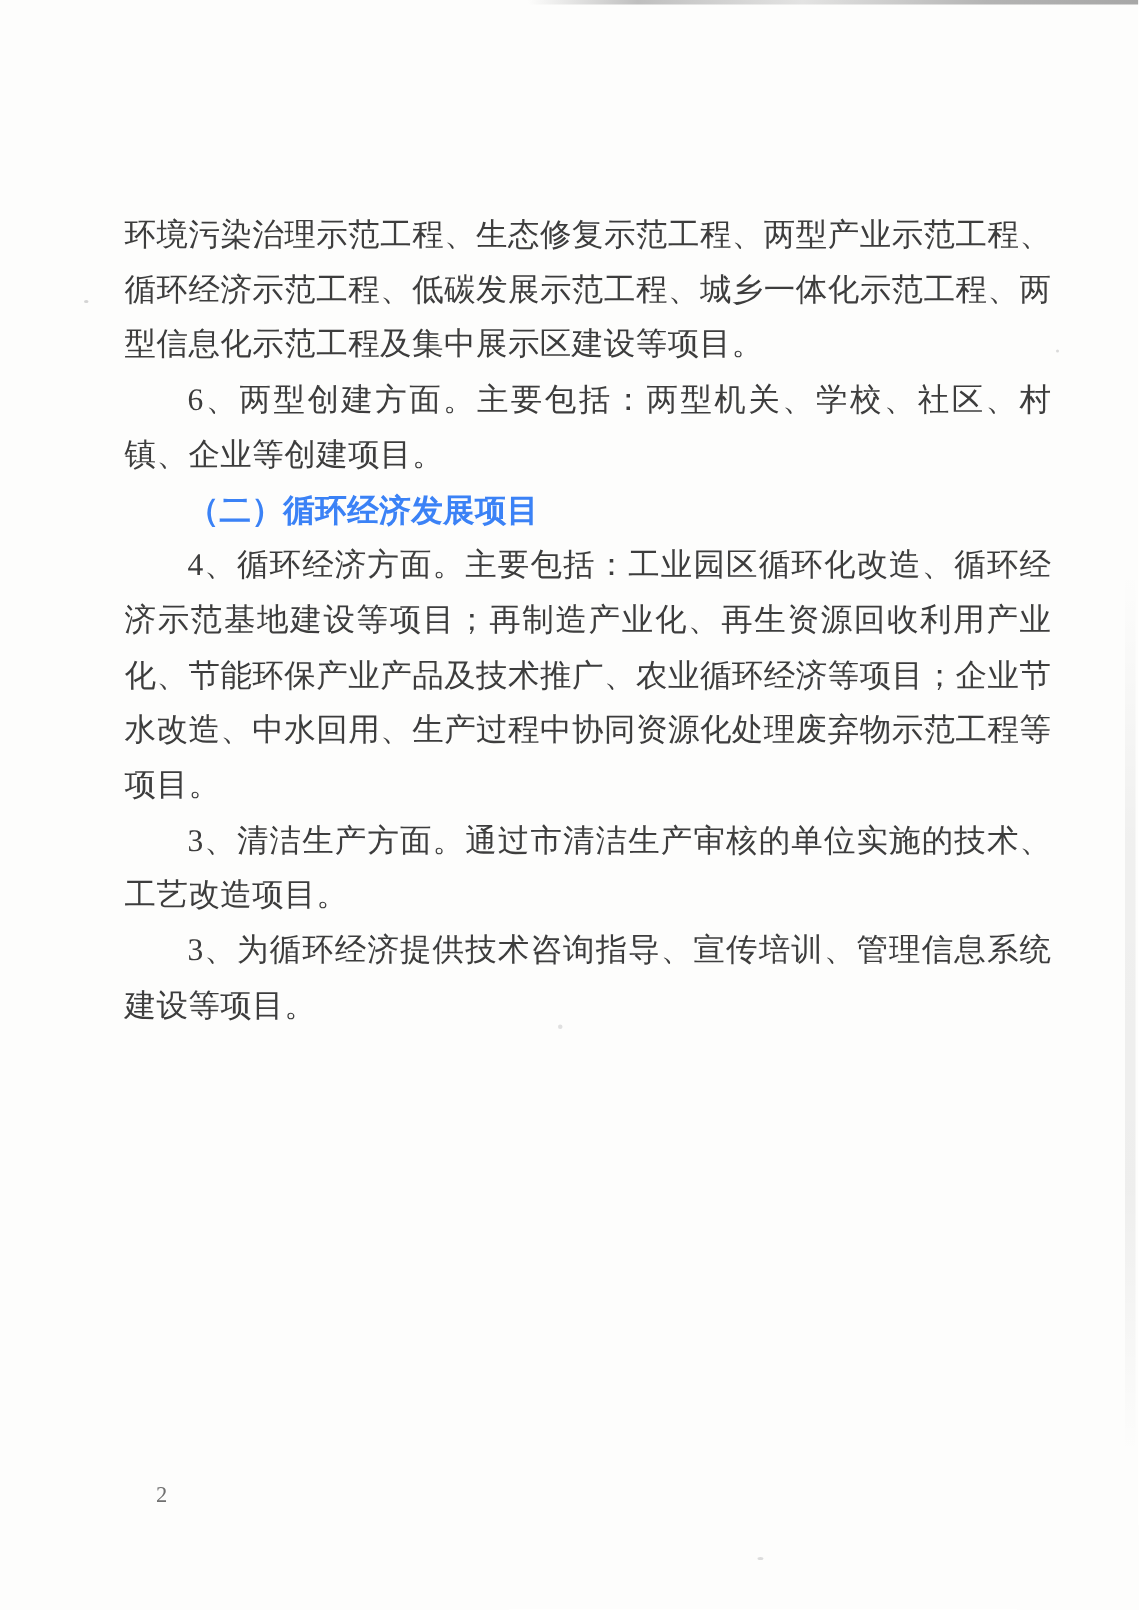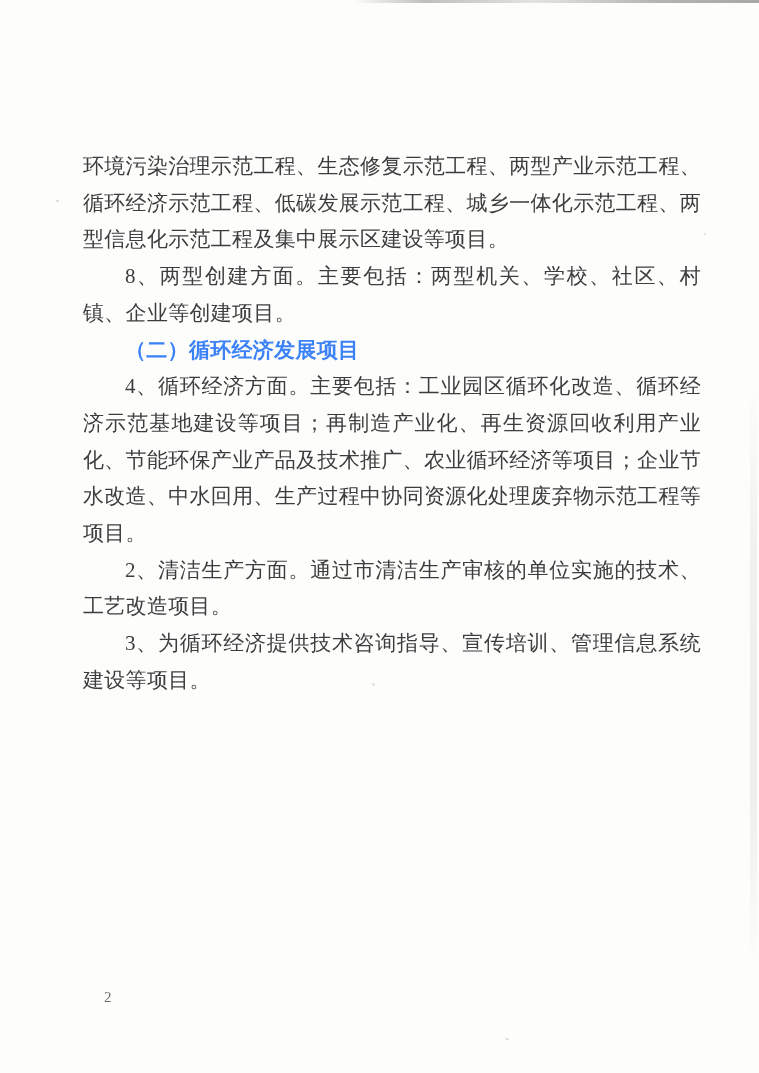--- a/index.html
+++ b/index.html
@@ -38,21 +38,21 @@
     height: 590px;
     background: linear-gradient(to bottom,
       rgba(0,0,0,0) 0%,
       rgba(0,0,0,0.05) 30%,
       rgba(0,0,0,0.06) 70%,
       rgba(0,0,0,0) 100%);
   }
   .content {
     position: absolute;
     left: 83px;
-    top: 148px;
+    top: 138px;
     width: 618px;
     color: #3d3d3d;
     font-size: 21px;
     line-height: 36.7px;
     text-align: justify;
     text-justify: inter-character;
     letter-spacing: 0.3px;
   }
   .para {
     margin: 0;
@@ -90,22 +90,22 @@
   <div class="scan-edge-top"></div>
   <div class="scan-edge-right"></div>
 
   <div class="speck s1"></div>
   <div class="speck s2"></div>
   <div class="speck s3"></div>
   <div class="speck s4"></div>
 
   <div class="content">
     <p class="para no-indent">环境污染治理示范工程、生态修复示范工程、两型产业示范工程、循环经济示范工程、低碳发展示范工程、城乡一体化示范工程、两型信息化示范工程及集中展示区建设等项目。</p>
-    <p class="para">8、两型创建方面。主要包括：两型机关、学校、社区、村镇、企业等创建项目。</p>
+    <p class="para">6、两型创建方面。主要包括：两型机关、学校、社区、村镇、企业等创建项目。</p>
     <p class="para heading">（二）循环经济发展项目</p>
     <p class="para">4、循环经济方面。主要包括：工业园区循环化改造、循环经济示范基地建设等项目；再制造产业化、再生资源回收利用产业化、节能环保产业产品及技术推广、农业循环经济等项目；企业节水改造、中水回用、生产过程中协同资源化处理废弃物示范工程等项目。</p>
-    <p class="para">2、清洁生产方面。通过市清洁生产审核的单位实施的技术、工艺改造项目。</p>
+    <p class="para">3、清洁生产方面。通过市清洁生产审核的单位实施的技术、工艺改造项目。</p>
     <p class="para">3、为循环经济提供技术咨询指导、宣传培训、管理信息系统建设等项目。</p>
   </div>
 
   <div class="page-number">2</div>
 
 </div>
 
 </body></html>

